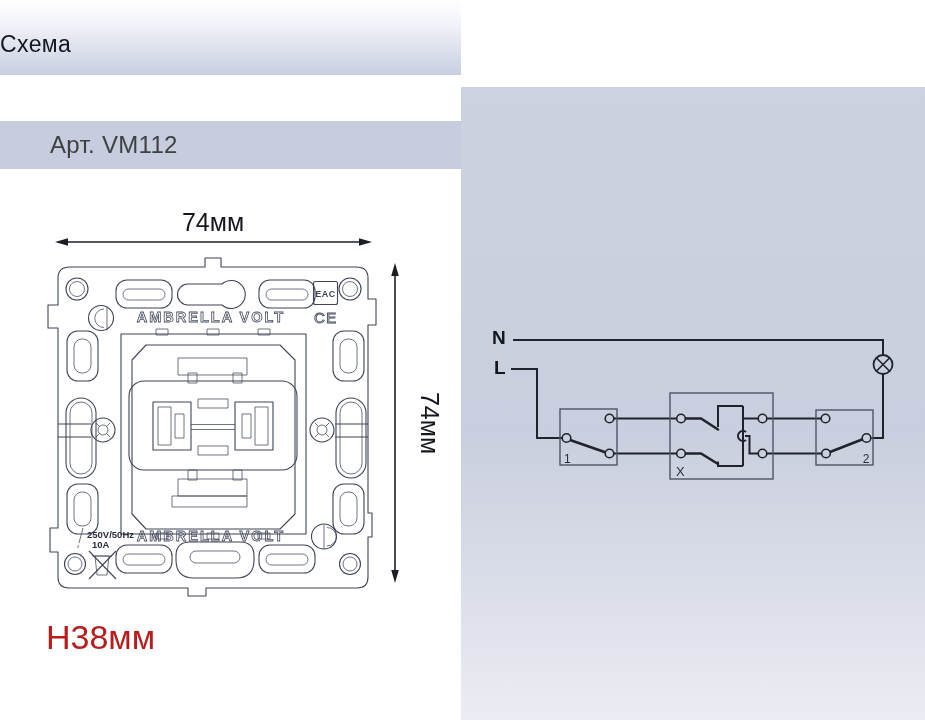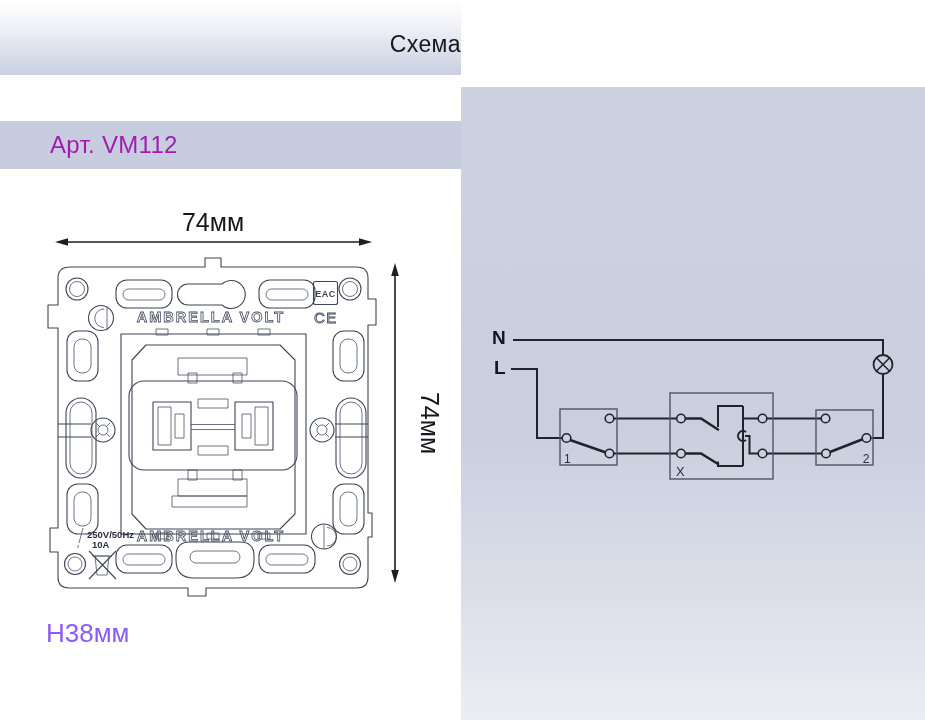--- a/index.html
+++ b/index.html
@@ -2,37 +2,37 @@
 <html><head>
 <meta charset="utf-8">
 <style>
   * { margin:0; padding:0; box-sizing:border-box; }
   html,body { width:925px; height:720px; }
   body { font-family:"Liberation Sans","DejaVu Sans",sans-serif; background:#ffffff; }
   .page { position:relative; width:925px; height:720px; overflow:hidden; background:#ffffff; }
 
   
   .header-row { position:absolute; left:0; top:0; width:925px; height:75px; display:flex; }
-  .header-cell { display:flex; align-items:center; justify-content:flex-end; padding-top:14px;
+  .header-cell { display:flex; align-items:center; justify-content:flex-start; padding-top:14px;
                  font-size:23px; font-weight:500; letter-spacing:0.4px; color:#15171e; }
   .header-cell.left  { width:461px; background:linear-gradient(180deg,#ffffff 0%,#f3f4f9 30%,#c9cfe1 100%); }
   .header-cell.right { width:464px; background:linear-gradient(180deg,#fdfdfe 0%,#eef0f6 30%,#b9c1d6 100%); }
   .gap-row { position:absolute; left:0; top:75px; width:925px; height:12px; background:#ffffff; }
 
   
   .content { position:absolute; left:0; top:87px; width:925px; height:633px; display:flex; }
   .panel { position:relative; height:633px; }
   .panel.left  { width:461px; background:linear-gradient(180deg,#d7daе8 0%,#d6dae7 0%,#d2d6e4 55%,#e2e5ee 82%,#f0f1f7 100%); }
   .panel.right { width:464px; background:linear-gradient(180deg,#cdd2e1 0%,#cacfdf 55%,#dde0ea 82%,#ecedf4 100%); }
 
   .art-band { position:absolute; left:0; top:34px; width:461px; height:48px;
               background:#c7cddf; display:flex; align-items:center; }
-  .art-band span { margin-left:50px; font-size:24px; font-weight:500; letter-spacing:0.3px; color:#a21caf;text-align:center; }
-
-  .depth-label { position:absolute; left:46px; top:531px; font-size:26px; font-weight:500; color:#8b5cf6; }
+  .art-band span { margin-left:50px; font-size:24px; font-weight:500; letter-spacing:0.3px; color:#404040;text-align:center; }
+
+  .depth-label { position:absolute; left:46px; top:531px; font-size:34px; font-weight:500; color:#b91c1c; }
 
   svg.fill { position:absolute; left:0; top:0; width:100%; height:100%; display:block; }
 
   
   .cad       { stroke:#3f4557; fill:none; stroke-width:1.1; stroke-linejoin:round; }
   .cad-thin  { stroke:#4a5062; fill:none; stroke-width:0.8; stroke-linejoin:round; }
   .cad-text-outline { fill:none; stroke:#474d60; stroke-width:0.8; font-weight:700;
                       font-size:14.5px; letter-spacing:2px; }
   .cad-text-solid { fill:#2b2f3e; font-weight:700; font-size:9.5px; }
   .dim-line  { stroke:#1c1e25; stroke-width:1.6; fill:none; }

